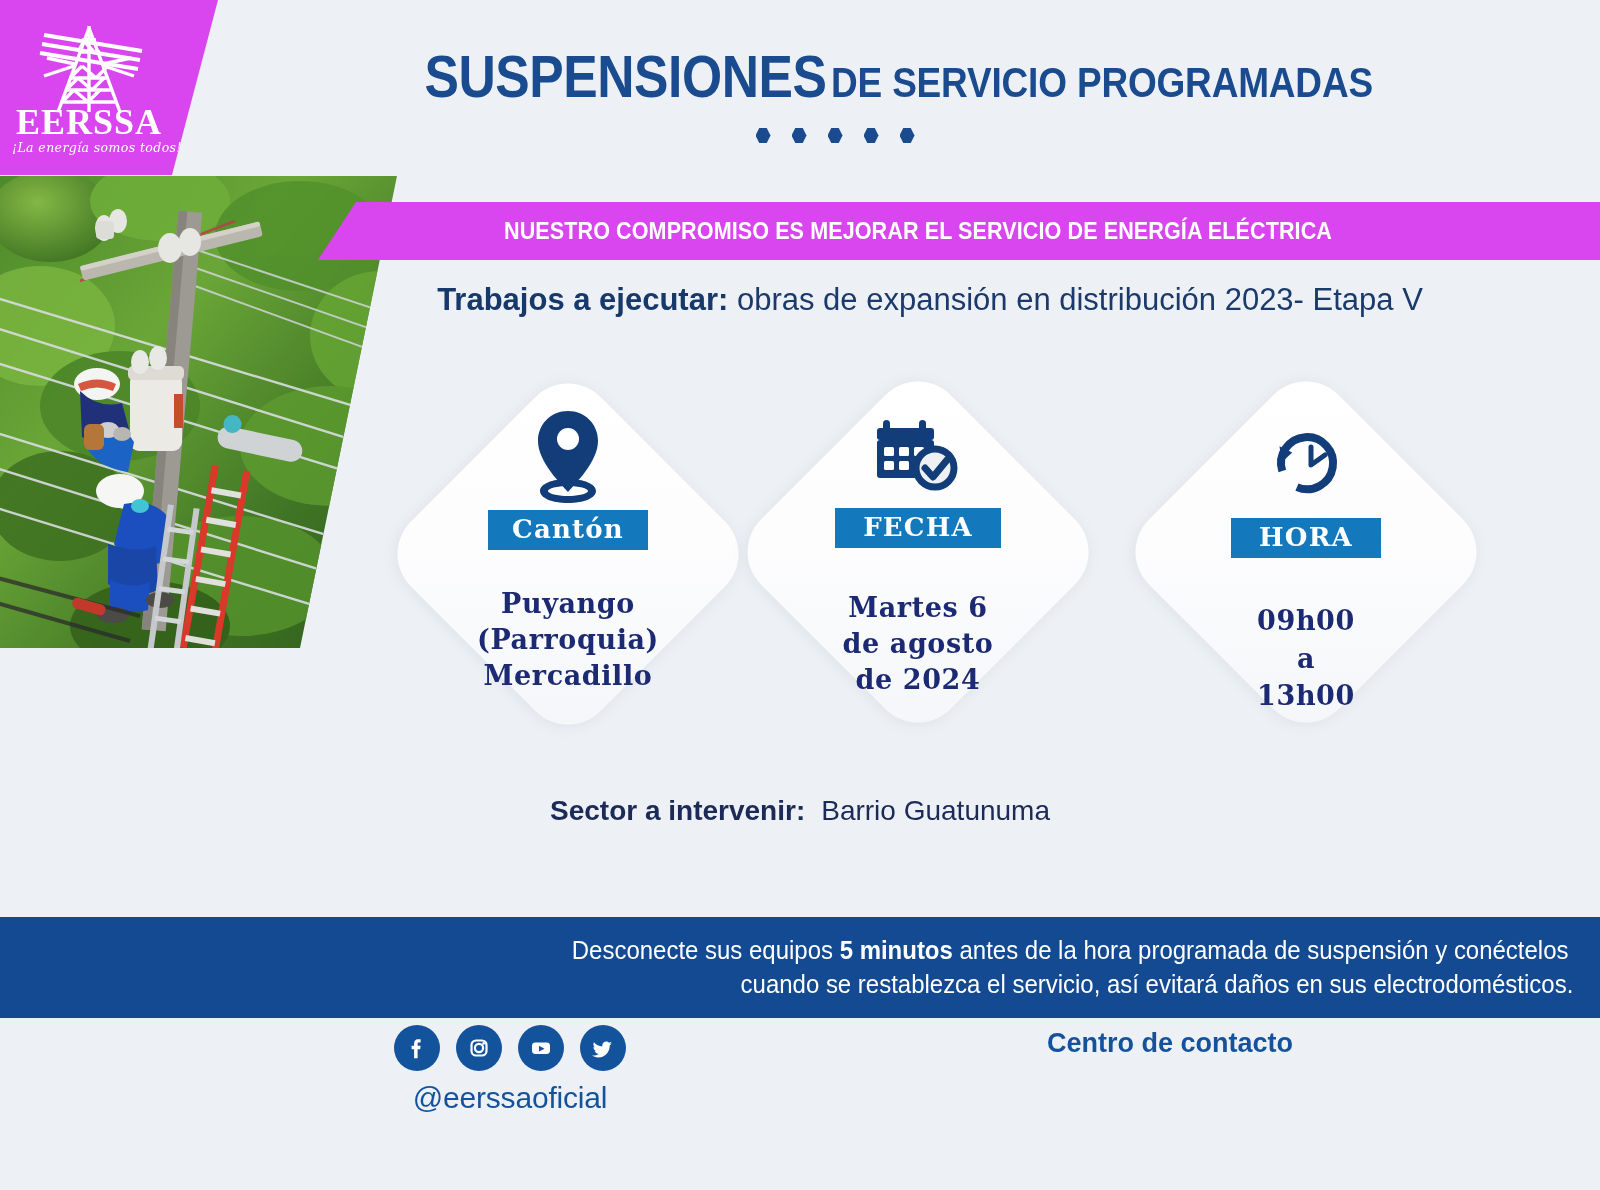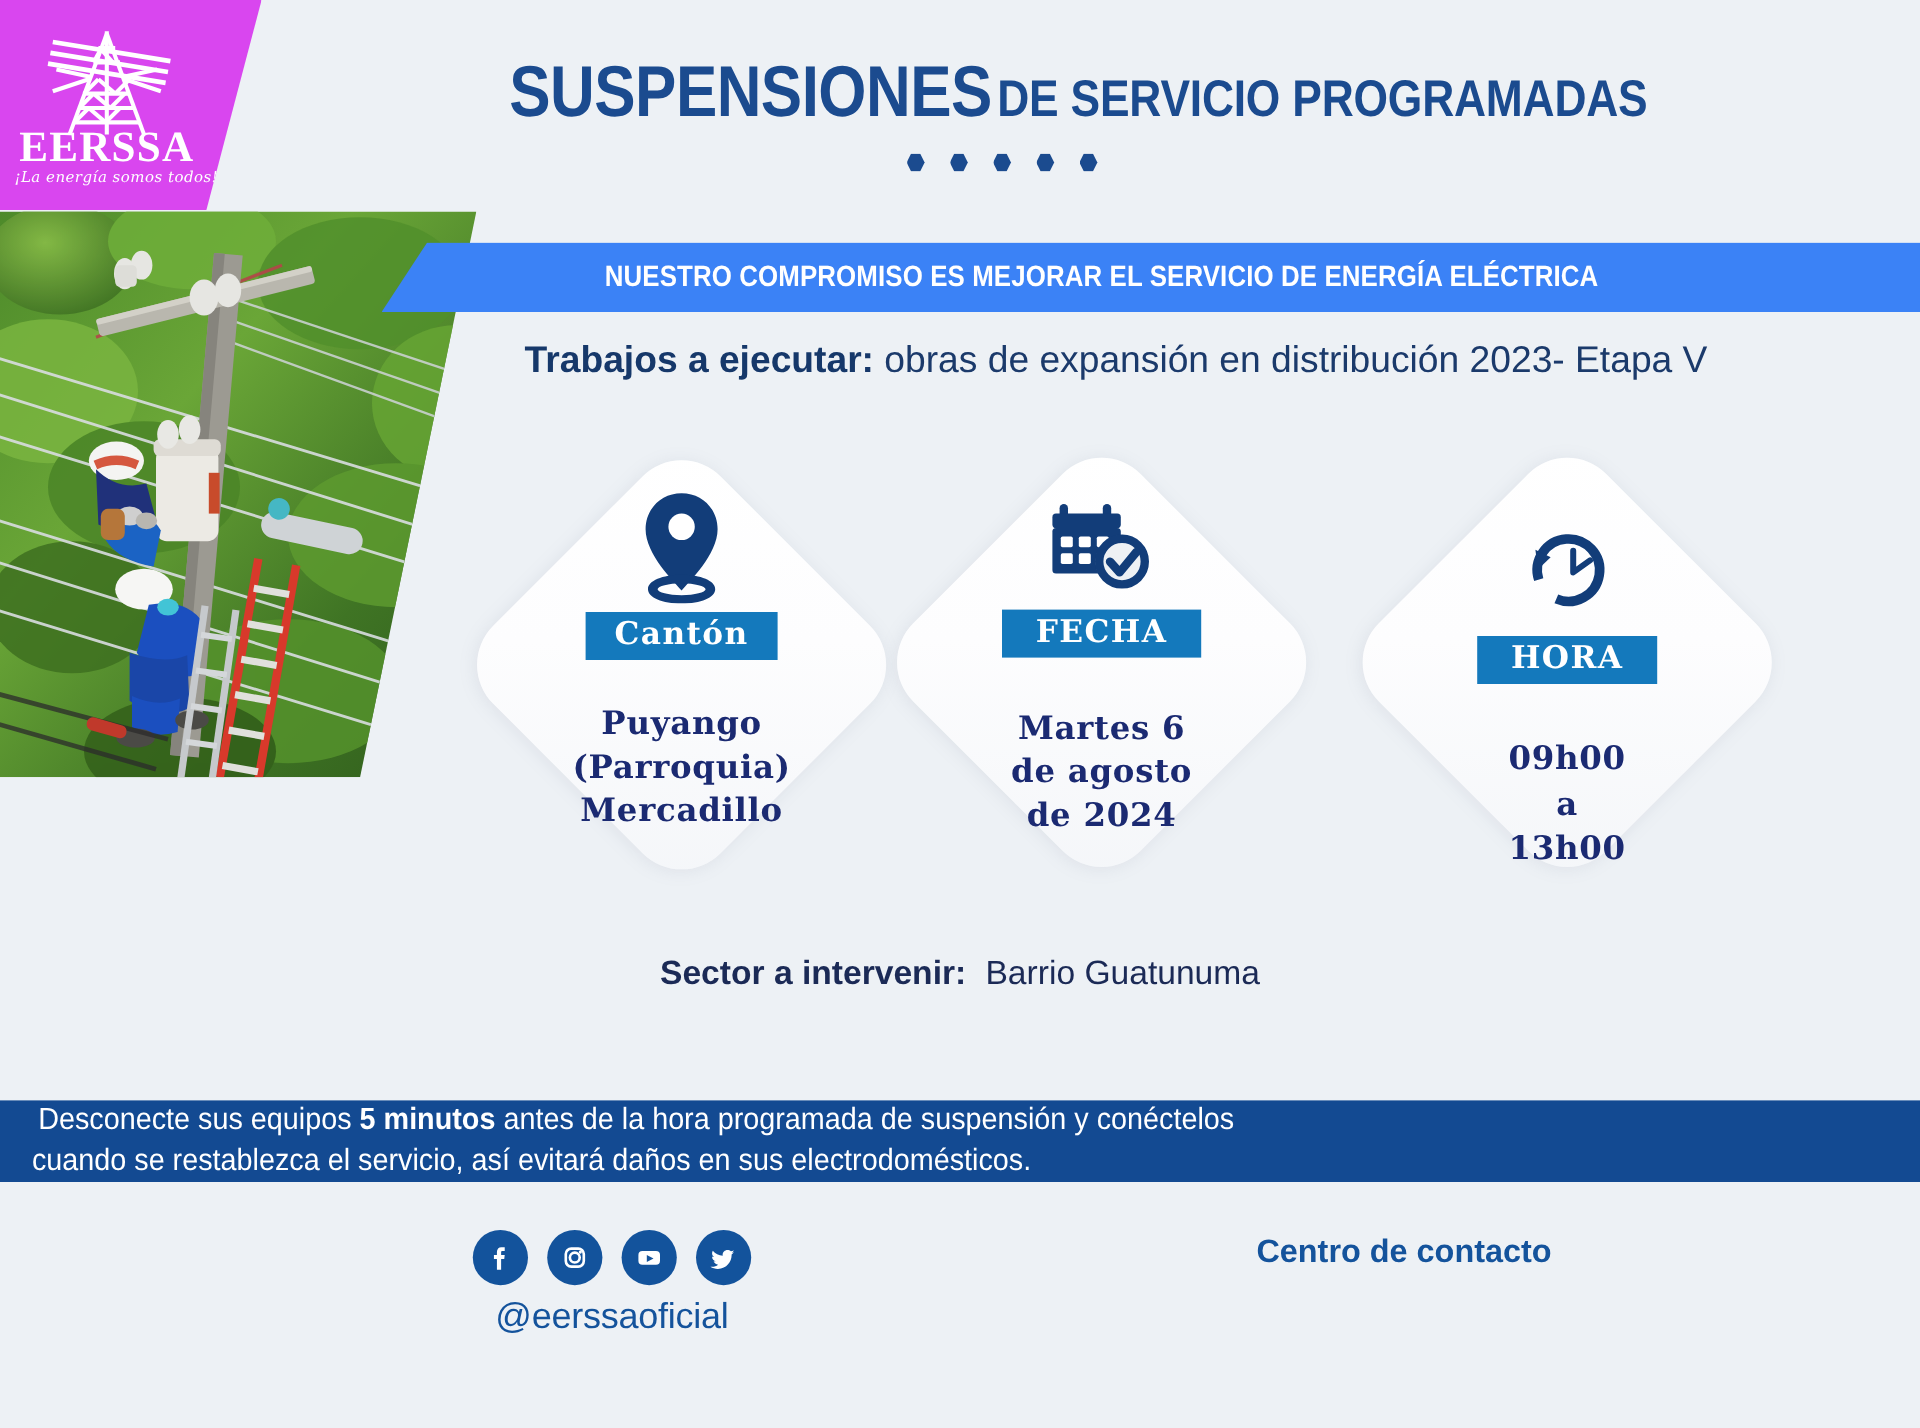--- a/index.html
+++ b/index.html
@@ -66,21 +66,21 @@
     width: 420px; height: 472px;
     clip-path: polygon(0 0, 397px 0, 300px 472px, 0 472px);
     overflow: hidden; z-index: 3;
   }
   .photo svg { position: absolute; left: 0; top: 0; }
 
   
   .commit-banner {
     position: absolute; left: 318px; top: 202px;
     width: 1282px; height: 58px;
-    background: #3b82f6;
+    background: #d946ef;
     clip-path: polygon(38px 0, 1282px 0, 1282px 58px, 0 58px);
     z-index: 4;
   }
   .commit-text {
     position: absolute; left: 0; top: 0; width: 1200px; height: 58px;
     display: flex; align-items: center; justify-content: center;
     color: #fff;
     font-family: "Liberation Sans Narrow", "Liberation Sans", sans-serif;
     font-weight: bold; font-size: 24.5px; letter-spacing: .1px;
     white-space: nowrap;
@@ -106,21 +106,21 @@
     transform: rotate(45deg);
     box-shadow: 0 2px 14px rgba(120,135,155,.13);
   }
   .d1 { left: 434px; top: 420px; }
   .d2 { left: 784px; top: 418px; }
   .d3 { left: 1172px; top: 418px; }
 
   .card { position: absolute; width: 330px; z-index: 5; text-align: center; }
   .c1 { left: 403px; top: 400px; }
   .c2 { left: 753px; top: 398px; }
-  .c3 { left: 1141px; top: 420px; }
+  .c3 { left: 1141px; top: 408px; }
 
   .card-icon { height: 110px; display: flex; align-items: center; justify-content: center; }
   .card-badge {
     display: inline-block; background: #1479bc; color: #fff;
     font-family: "DejaVu Serif", serif; font-weight: bold;
     font-size: 26px; letter-spacing: 1.2px;
     padding: 6px 28px 7px; line-height: 1.05;
   }
   .c1 .card-badge { padding: 6px 24px 7px; }
   .card-value {
@@ -135,23 +135,23 @@
   .sector {
     position: absolute; left: 200px; top: 795px; width: 1200px;
     text-align: center; white-space: nowrap; color: #1b2a56;
     font-size: 28px; z-index: 5;
   }
   .sector b { font-weight: bold; }
   .sector .val { font-weight: normal; margin-left: 16px; }
 
   
   .warn {
-    position: absolute; left: 0; top: 917px; width: 1600px; height: 68px;
+    position: absolute; left: 0; top: 917px; width: 1600px; height: 101px;
     background: #134a92; z-index: 5;
-    display: flex; flex-direction: column; align-items: flex-start; justify-content: center;
+    display: flex; flex-direction: column; align-items: flex-end; justify-content: center;
   }
   .warn-line {
     color: #fff; font-size: 25.5px; line-height: 1.32;
     font-family: "Liberation Sans Narrow", "Liberation Sans", sans-serif;
     white-space: nowrap; transform: scaleX(.94);
   }
   .warn-line b { font-weight: bold; }
 
   
   .social-wrap {

